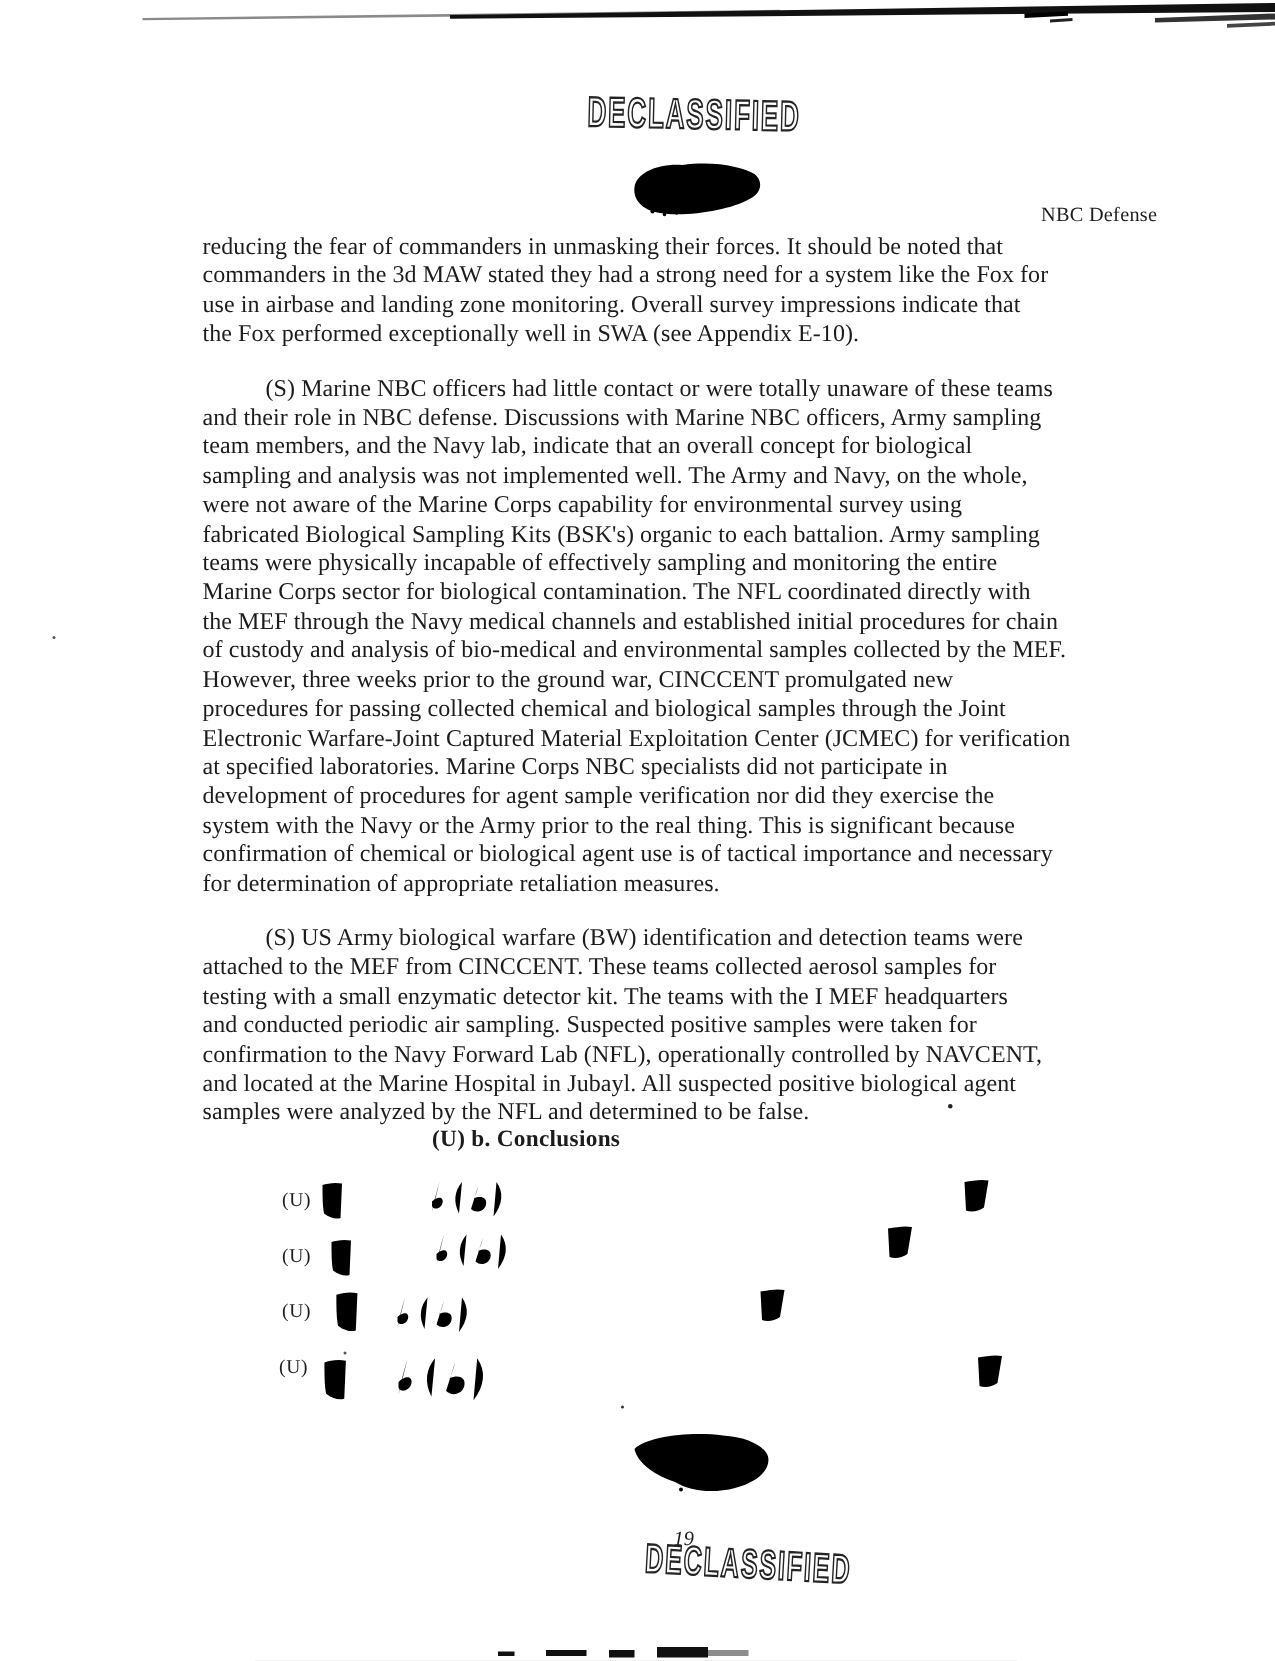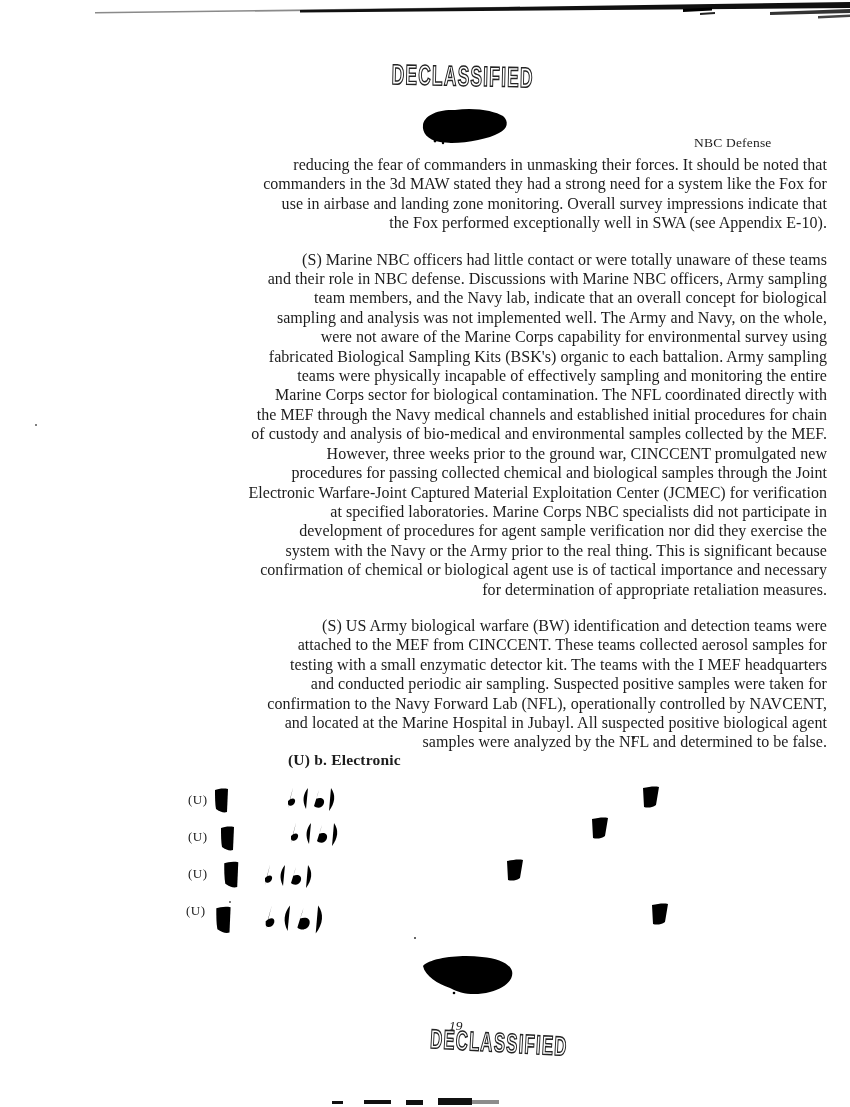--- a/index.html
+++ b/index.html
@@ -14,21 +14,21 @@
   
   .stamp{
     position:absolute;font-family:"Liberation Sans",sans-serif;font-weight:800;
     letter-spacing:2px;color:transparent;-webkit-text-stroke:1.5px #242424;
     white-space:nowrap;transform-origin:left top;
   }
   .stamp-top{left:392px;top:59px;font-size:28px;transform:rotate(1.3deg) scaleX(0.62);}
   .stamp-bottom{left:431px;top:1024px;font-size:27px;transform:rotate(3.2deg) scaleX(0.62);}
   .corner-label{position:absolute;left:694px;top:91px;font-size:13.5px;letter-spacing:0.2px;margin-top:44px;}
   
-  .doc-body{position:absolute;left:135px;top:155px;width:692px;text-align:right;}
+  .doc-body{position:absolute;left:135px;top:155px;width:692px;}
   .doc-body p{
     margin:0 0 17px 0;font-size:16px;line-height:19.4px;
     white-space:pre-line;letter-spacing:0.05px;
   }
   .doc-body p.indent{text-indent:42px;}
   .section-heading{
     position:absolute;left:288px;top:751px;font-size:15.5px;font-weight:bold;
     letter-spacing:0.2px;
   }
   
@@ -106,21 +106,21 @@
 for determination of appropriate retaliation measures.</p>
     <p class="indent">(S) US Army biological warfare (BW) identification and detection teams were
 attached to the MEF from CINCCENT.  These teams collected aerosol samples for
 testing with a small enzymatic detector kit.  The teams with the I MEF headquarters
 and conducted periodic air sampling.  Suspected positive samples were taken for
 confirmation to the Navy Forward Lab (NFL), operationally controlled by NAVCENT,
 and located at the Marine Hospital in Jubayl.  All suspected positive biological agent
 samples were analyzed by the NFL and determined to be false.</p>
   </div>
 
-  <div class="section-heading">(U) b.  Electronic</div>
+  <div class="section-heading">(U) b.  Conclusions</div>
 
   <span class="u-mark" style="left:188px;top:792px">(U)</span>
   <svg class="hand" style="left:212px;top:787px" width="19" height="28">
       <use href="#g-open-bracket"></use>
     </svg>
   <svg class="hand" style="left:285px;top:786px" width="52" height="28">
       <use href="#g-b5"></use>
     </svg>
   <svg class="hand" style="left:641px;top:784px" width="22" height="27">
       <use href="#g-close-bracket"></use>

